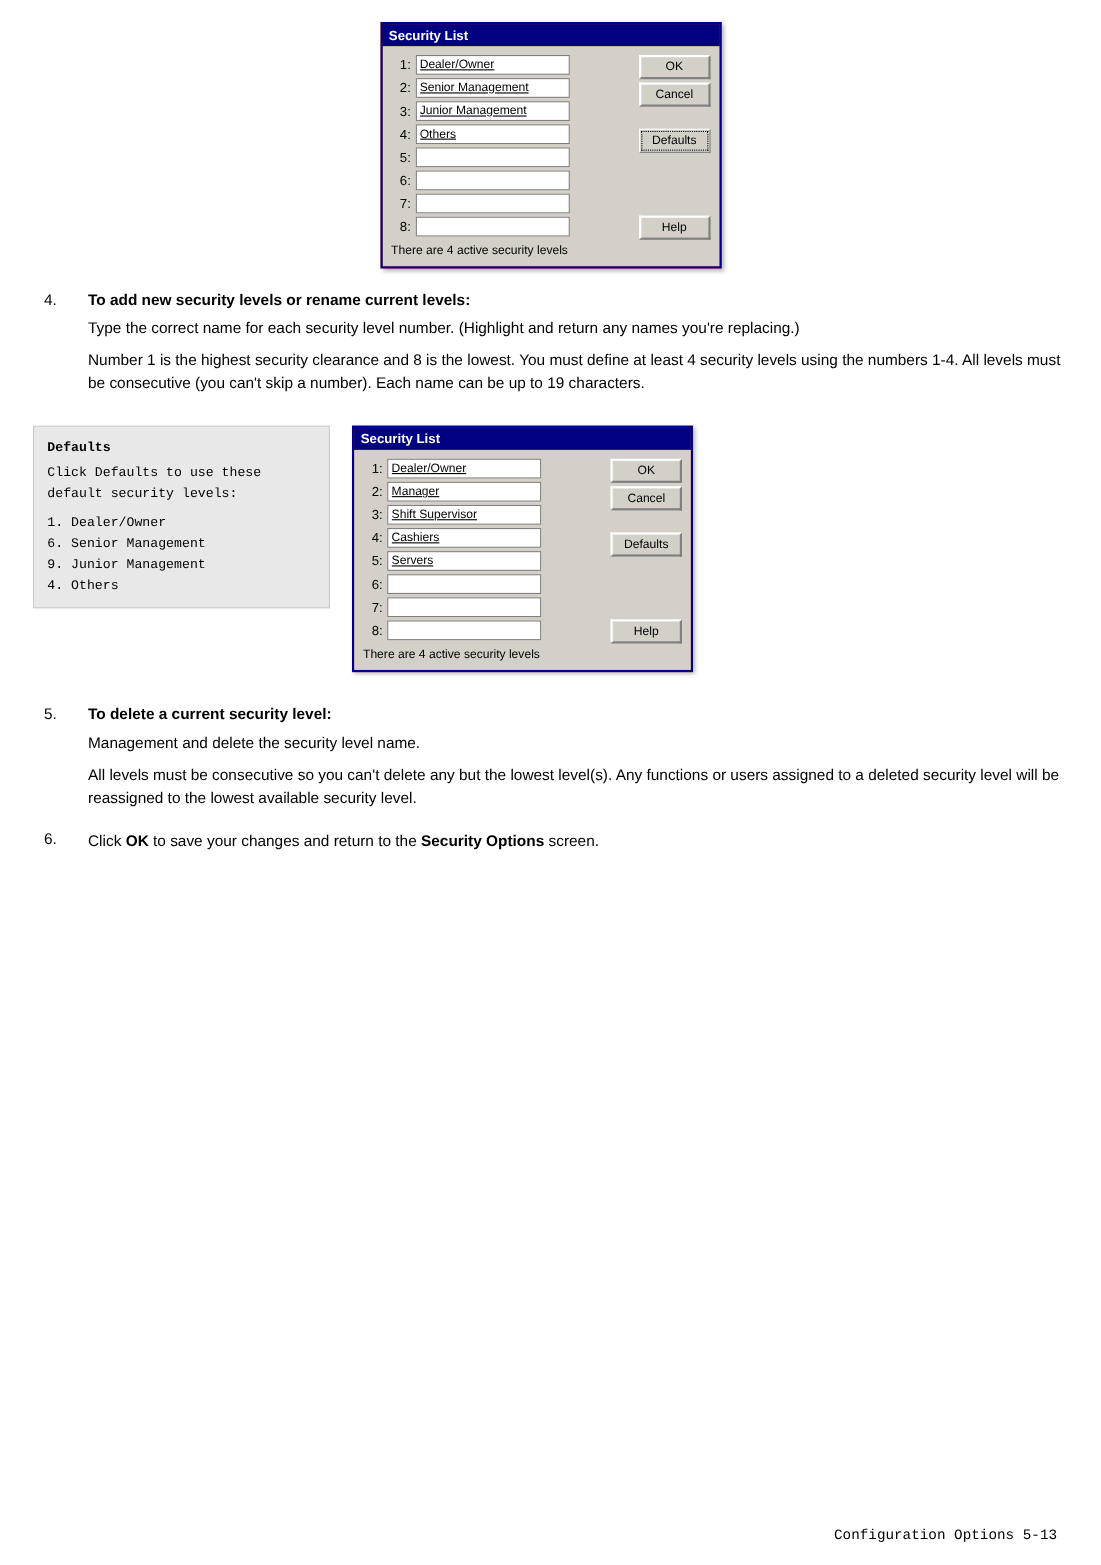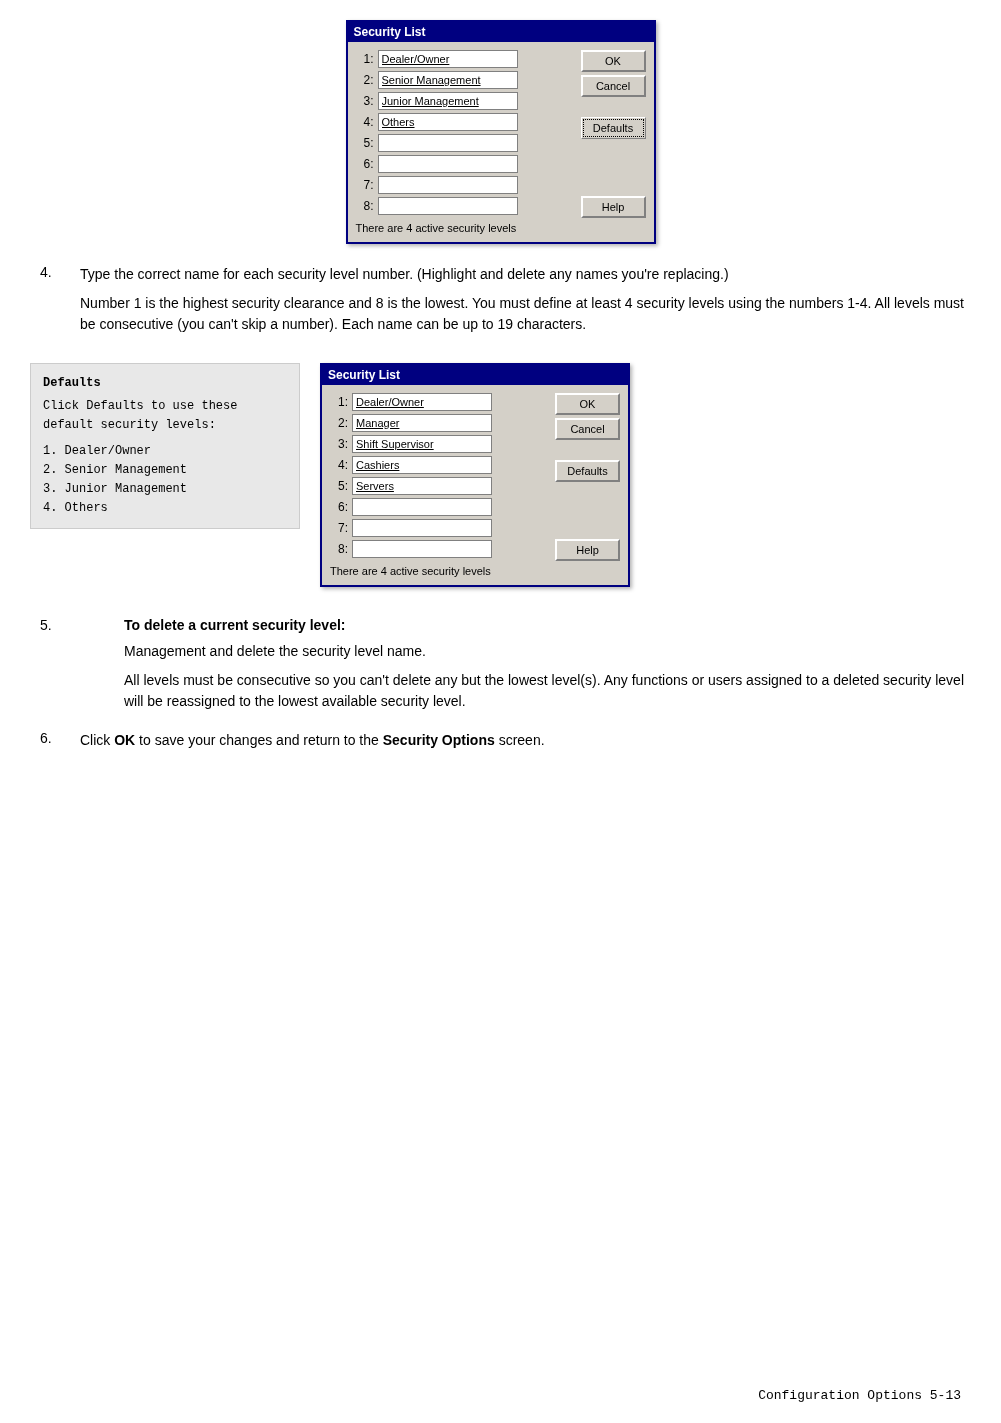--- a/index.html
+++ b/index.html
@@ -185,21 +185,20 @@
       display: flex;
       margin-bottom: 10px;
     }
     .step5-number {
       min-width: 50px;
       font-size: 14px;
       padding-left: 10px;
     }
     .step5-content {
       flex: 1;
-      margin-left: 44px;
     }
 
     
     .step6-area {
       display: flex;
       margin-bottom: 10px;
     }
     .step6-number {
       min-width: 50px;
       font-size: 14px;
@@ -274,33 +273,34 @@
           </div>
         </div>
         <div class="dialog-status">There are 4 active security levels</div>
       </div>
     </div>
   </div>
 
   <div class="step4-area">
     <div class="step4-number">4.</div>
     <div class="step4-content">
-      <p class="step-para">Type the correct name for each security level number. (Highlight and delete any names you're replacing.)</p>
+      <p class="step-title">To add new security levels or rename current levels:</p>
+      <p class="step-para">Type the correct name for each security level number. (Highlight and return any names you're replacing.)</p>
       <p class="step-para">Number 1 is the highest security clearance and 8 is the lowest. You must define at least 4 security levels using the numbers 1-4. All levels must be consecutive (you can't skip a number). Each name can be up to 19 characters.</p>
     </div>
   </div>
 
   <div class="section-with-sidebar">
 
     <div class="defaults-box">
       <div class="defaults-box-title">Defaults</div>
       <div style="margin-bottom:6px; font-size:12px;">Click Defaults to use these default security levels:</div>
       <div>1. Dealer/Owner</div>
-      <div>2. Senior Management</div>
-      <div>3. Junior Management</div>
+      <div>6. Senior Management</div>
+      <div>9. Junior Management</div>
       <div>4. Others</div>
     </div>
 
     <div class="dialog">
       <div class="dialog-titlebar">
         <span>Security List</span>
       </div>
       <div class="dialog-body">
         <div class="dialog-rows-section">
           <div class="dialog-rows-left">

